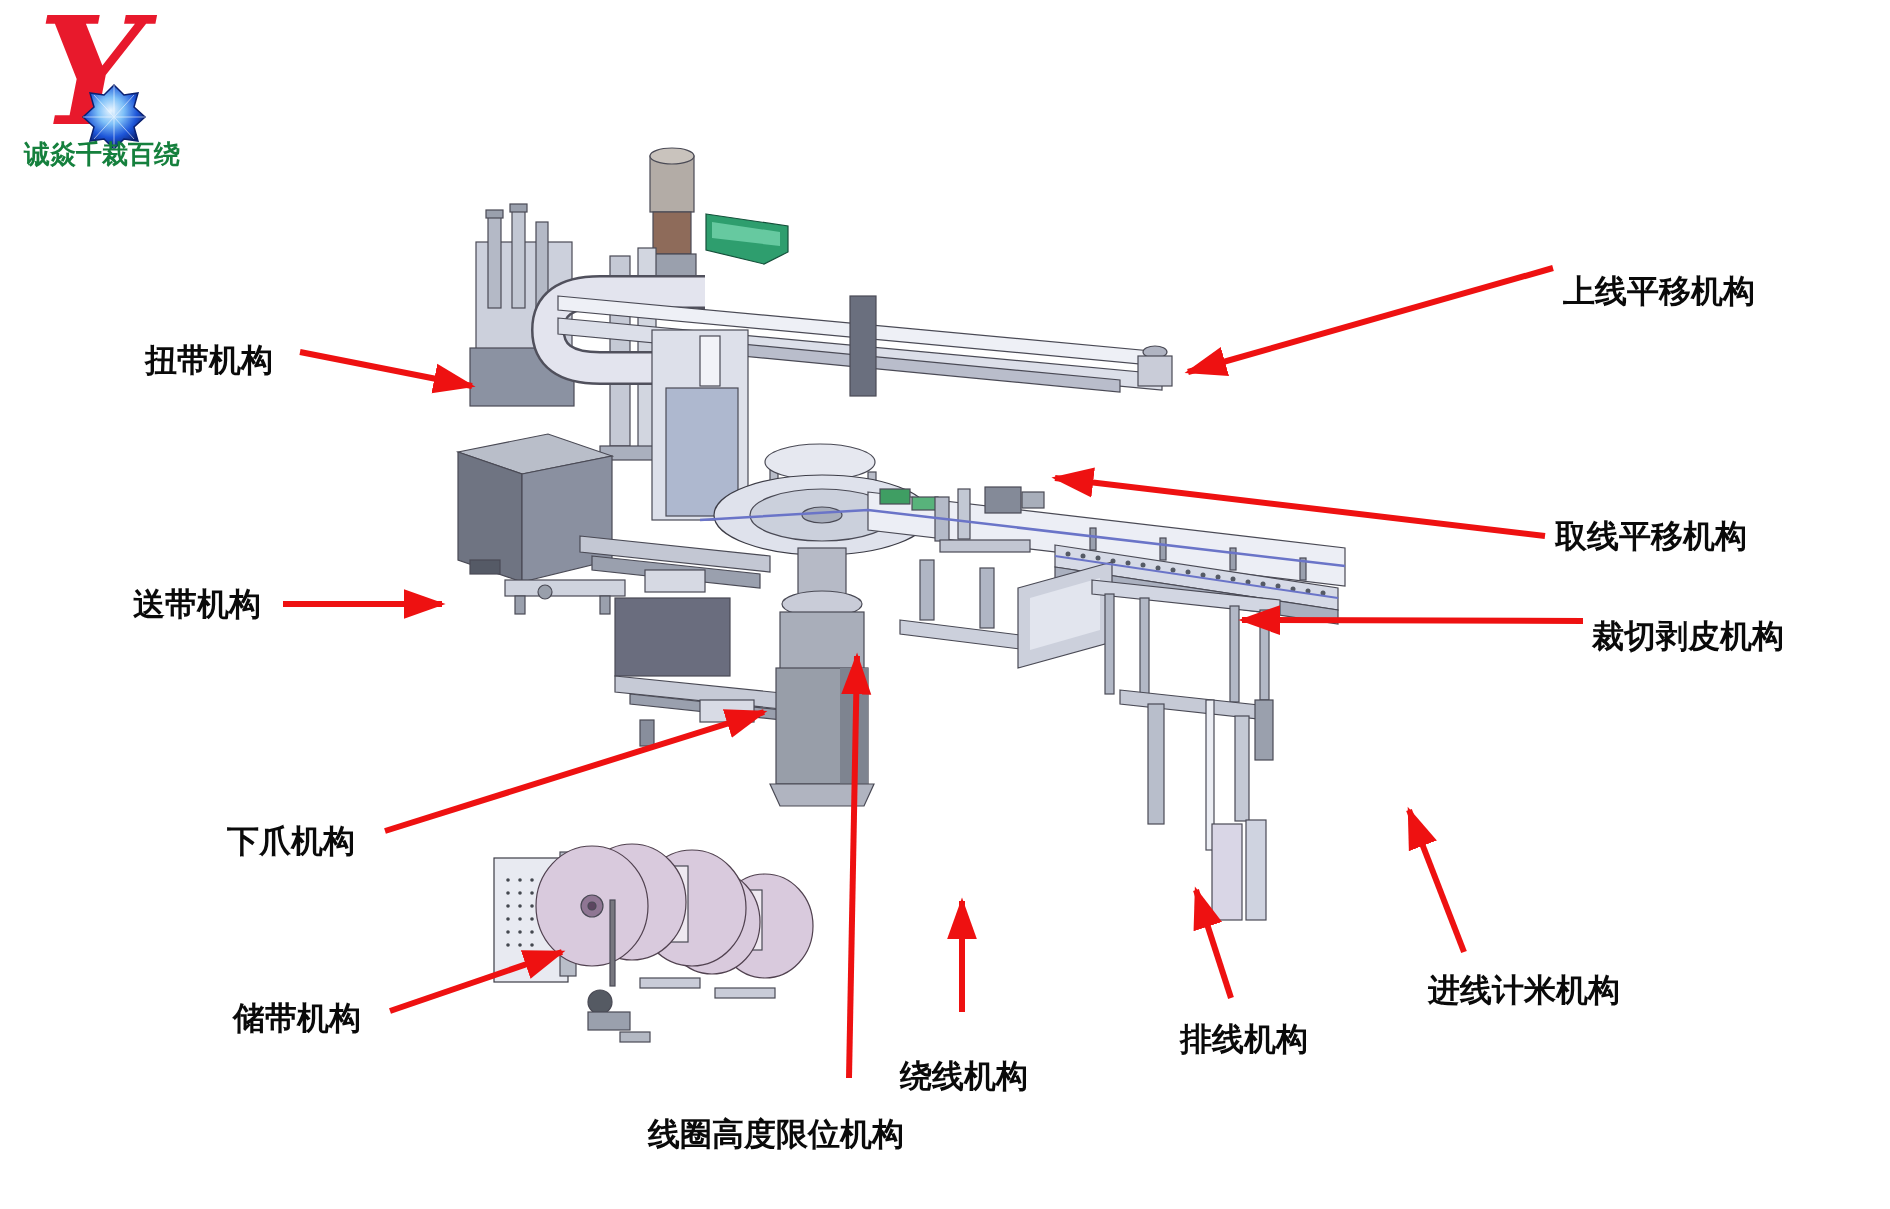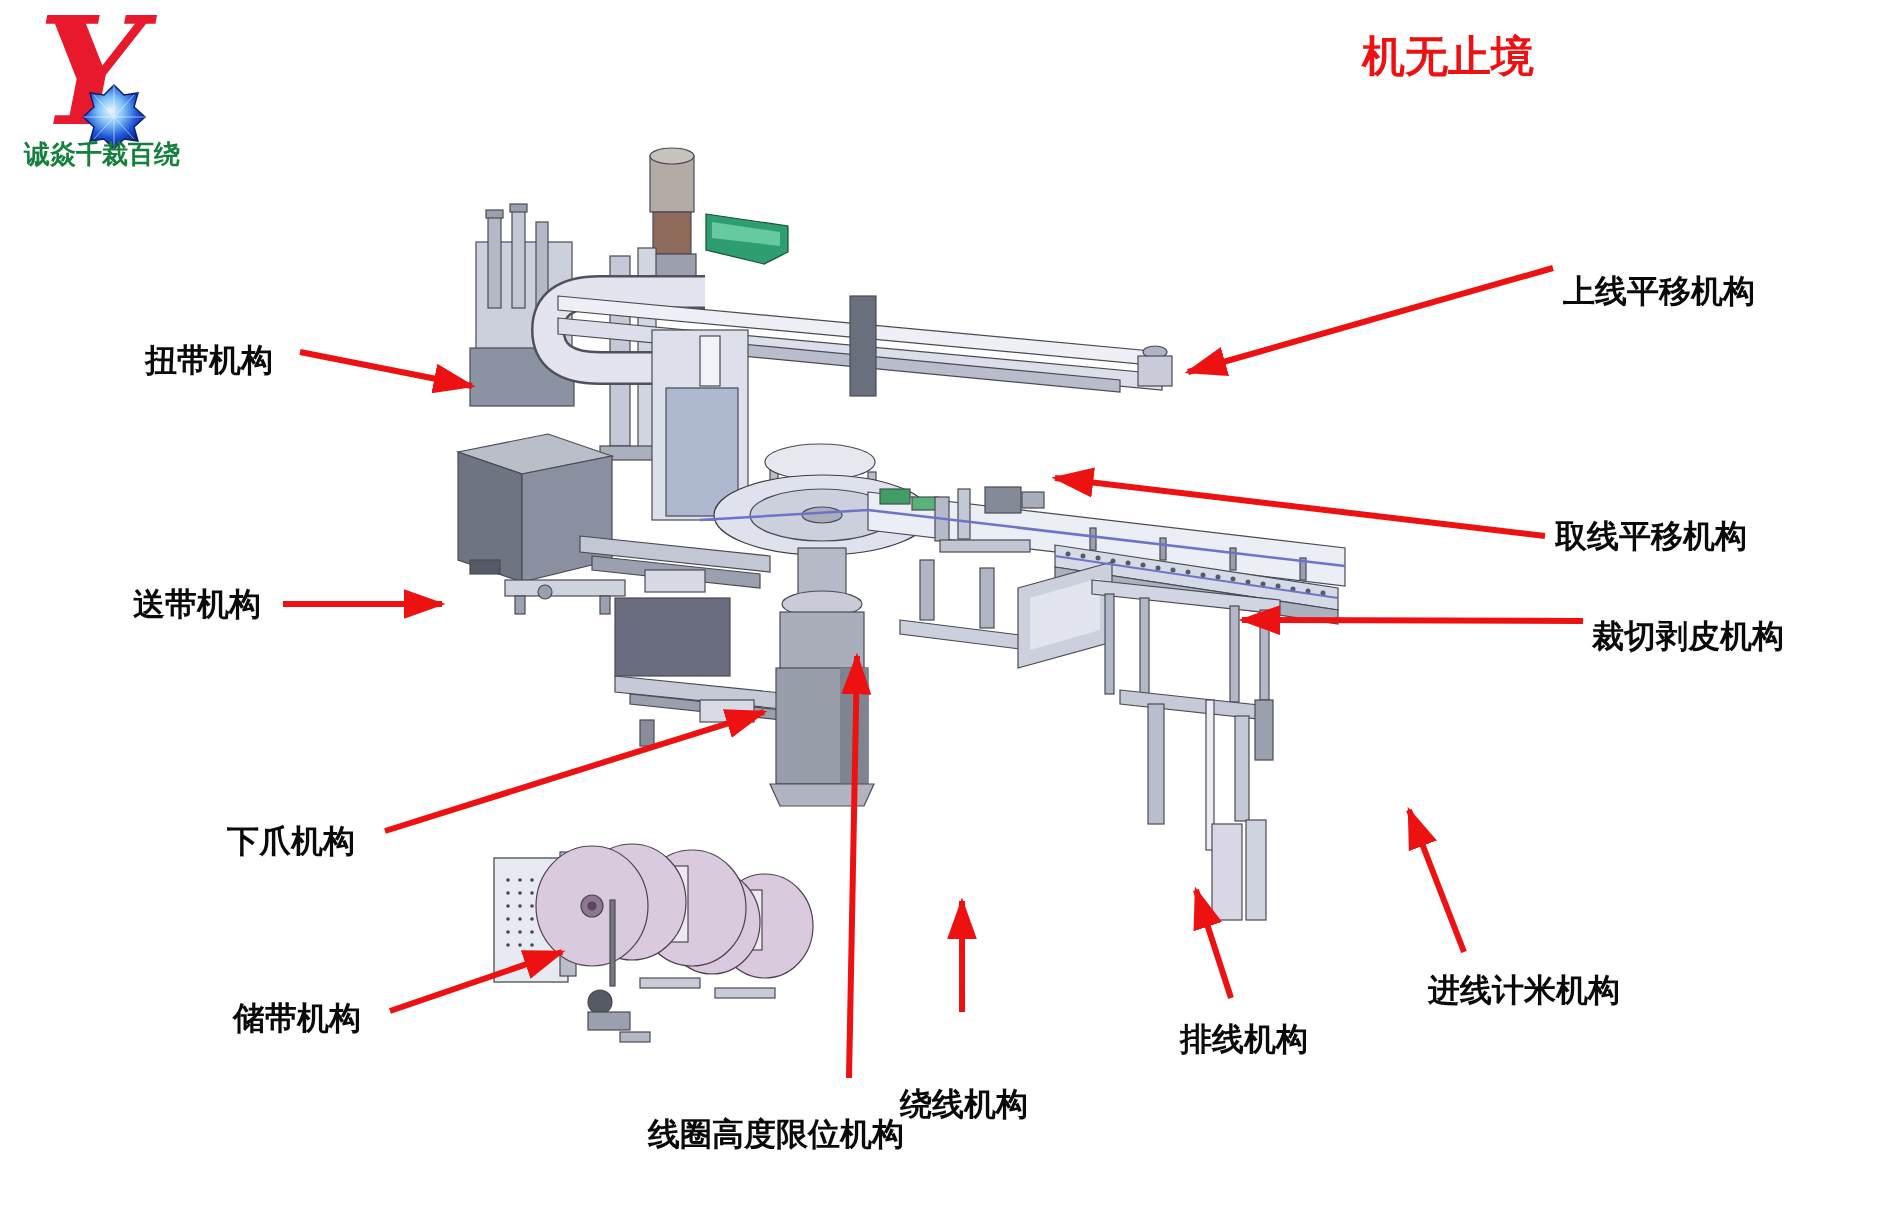--- a/index.html
+++ b/index.html
@@ -21,21 +21,21 @@
   
   .part-label{position:absolute;font-size:32px;font-weight:bold;color:#0a0a0a;white-space:nowrap;}
   #lbl-twist          {left:145px; top:339px;}
   #lbl-feed-belt      {left:133px; top:583px;}
   #lbl-lower-claw     {left:227px; top:820px;}
   #lbl-belt-storage   {left:233px; top:997px;}
   #lbl-upper-move     {left:1563px;top:256px;margin-top:14px;}
   #lbl-pick-move      {left:1555px;top:515px;}
   #lbl-cut-strip      {left:1592px;top:615px;}
   #lbl-coil-limit     {left:648px; top:1113px;}
-  #lbl-winding        {left:900px; top:1055px;margin-top:28px;}
+  #lbl-winding        {left:900px; top:1055px;}
   #lbl-arrange        {left:1180px;top:1018px;}
   #lbl-feed-meter     {left:1428px;top:969px;}
 </style>
 </head>
 <body>
 
 <div id="canvas">
 
   <svg width="1890" height="1209" viewBox="0 0 1890 1209">
     <g stroke="#4a4a55" stroke-width="1.2">
@@ -254,21 +254,20 @@
           <line x1="84" y1="95" x2="124" y2="139"></line>
           <line x1="124" y1="95" x2="84" y2="139"></line>
         </g>
       </g>
     </svg>
     <div class="logo-tagline">诚焱千裁百绕</div>
   </div>
 
   <div class="title-wrap">
   </div>
-  <div class="slogan">机无止境</div>
 
   <div class="part-label" id="lbl-twist">扭带机构</div>
   <div class="part-label" id="lbl-feed-belt">送带机构</div>
   <div class="part-label" id="lbl-lower-claw">下爪机构</div>
   <div class="part-label" id="lbl-belt-storage">储带机构</div>
   <div class="part-label" id="lbl-upper-move">上线平移机构</div>
   <div class="part-label" id="lbl-pick-move">取线平移机构</div>
   <div class="part-label" id="lbl-cut-strip">裁切剥皮机构</div>
   <div class="part-label" id="lbl-coil-limit">线圈高度限位机构</div>
   <div class="part-label" id="lbl-winding">绕线机构</div>

